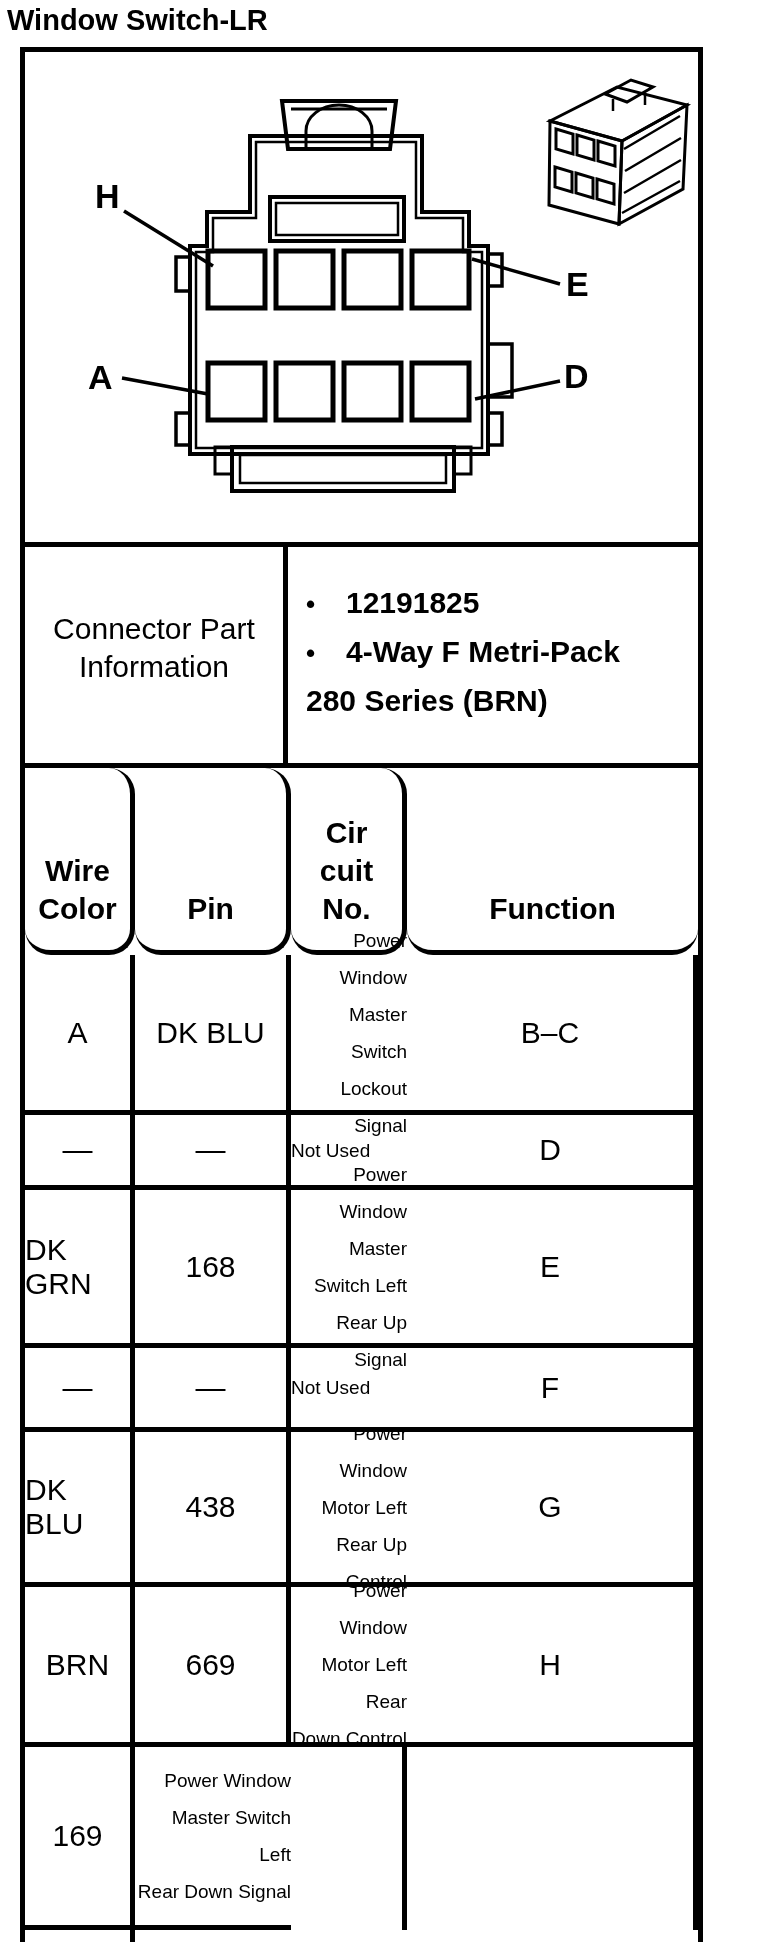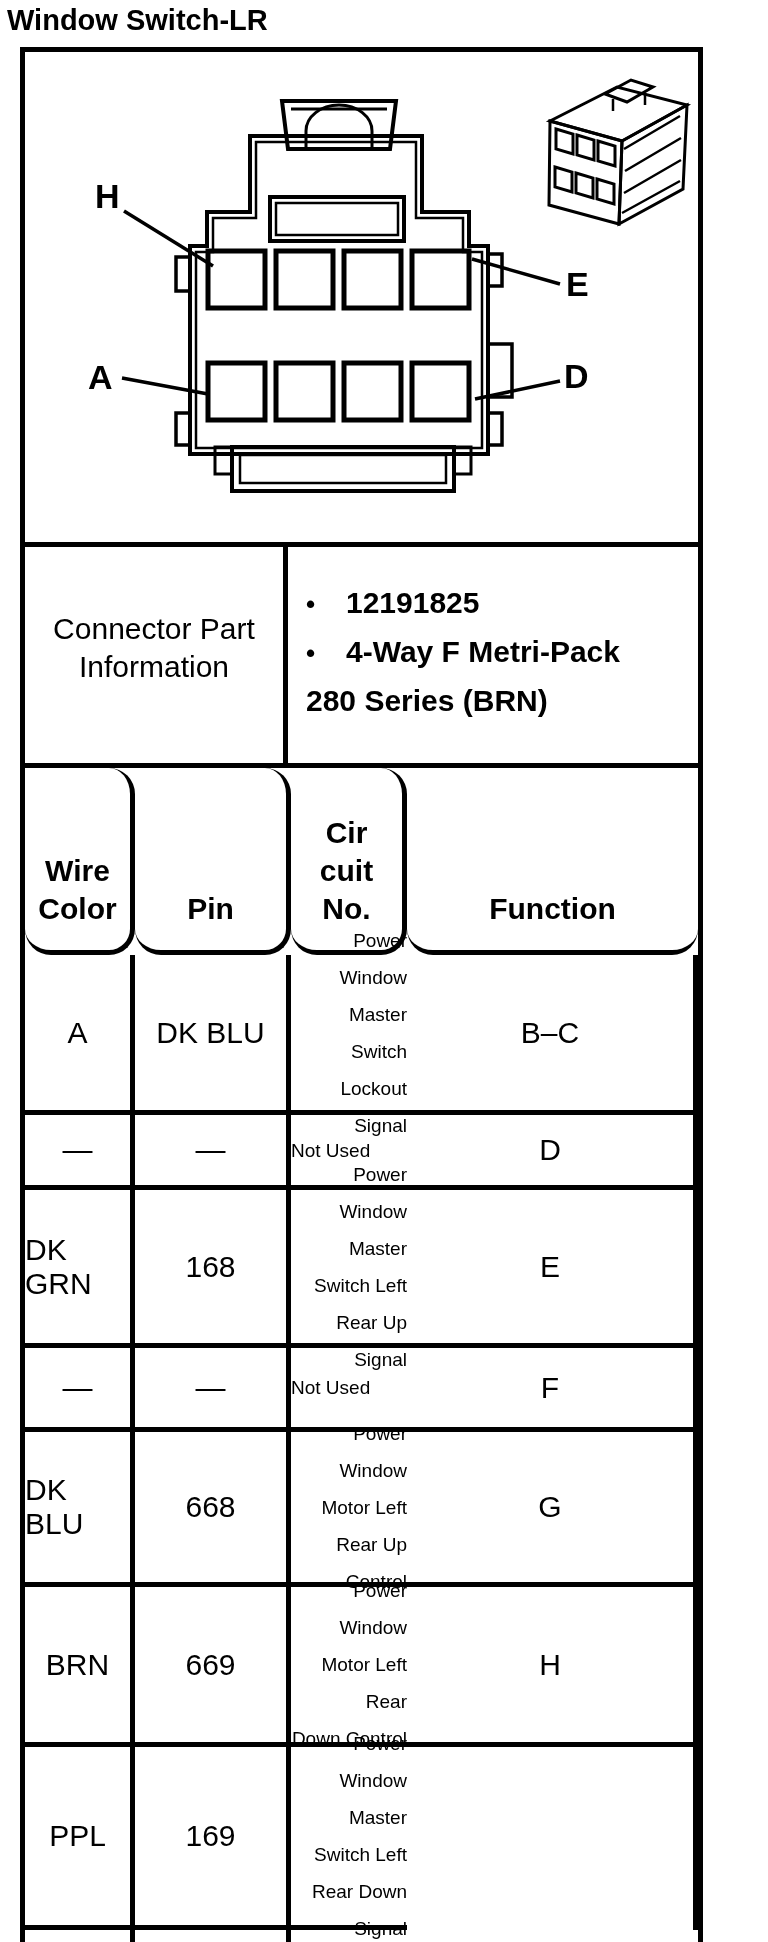--- a/index.html
+++ b/index.html
@@ -189,34 +189,33 @@
 Master Switch Left
 Rear Up Signal</div>
 
     <div class="pcell">E</div>
     <div class="pcell">—</div>
     <div class="pcell">—</div>
     <div class="fcell lastcol">Not Used</div>
 
     <div class="pcell">F</div>
     <div class="pcell">DK BLU</div>
-    <div class="pcell">668</div>
+    <div class="pcell">438</div>
     <div class="fcell lastcol">Power Window
 Motor Left Rear Up
 Control</div>
 
     <div class="pcell">G</div>
     <div class="pcell">BRN</div>
     <div class="pcell">669</div>
     <div class="fcell lastcol">Power Window
 Motor Left Rear
 Down Control</div>
 
     <div class="pcell">H</div>
-    <div class="pcell">PPL</div>
     <div class="pcell">169</div>
     <div class="fcell lastcol">Power Window
 Master Switch Left
 Rear Down Signal</div>
 
     <div class="stub"></div>
     <div class="stub"></div>
     <div class="stub"></div>
     <div class="stub lastcol"></div>
   </div>

